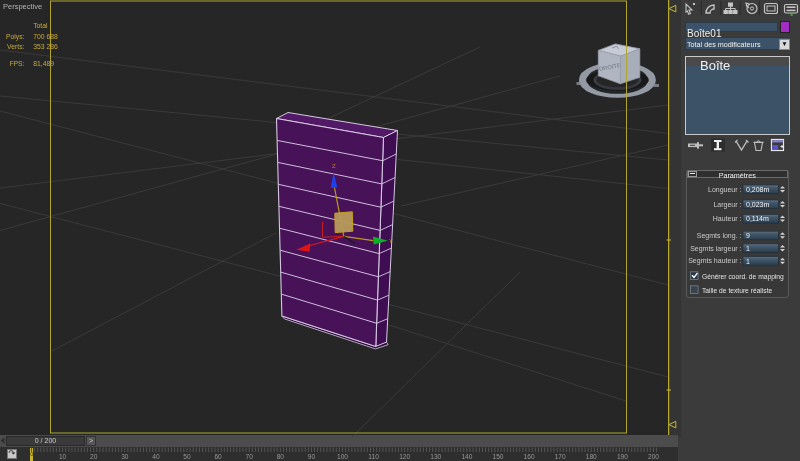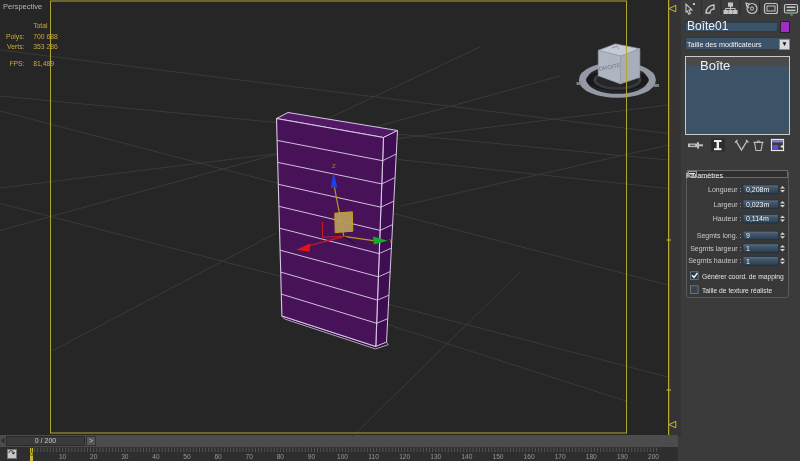--- a/index.html
+++ b/index.html
@@ -15,34 +15,34 @@
 <div class="abs" style="left:86px;top:436px;width:10px;height:10px;background:#565656;border:1px solid #333;box-sizing:border-box;color:#ccc;font-size:7px;text-align:center;line-height:8px">&gt;</div>
 
 <div class="abs" style="left:0;top:447px;width:678px;height:14px;background:#2e2e2e"></div>
 <div class="abs" style="left:6.5px;top:448.5px;width:10.5px;height:10.5px;background:#c9c9c9;border:1px solid #777;box-sizing:border-box"></div>
 <div class="abs" style="left:8.2px;top:448px;color:#222;font-size:8.5px">↷</div>
 <div class="abs" style="left:30px;top:447.5px;width:3.2px;height:13px;background:#c8b630"></div>
 <div class="abs" style="left:30.2px;top:451px;font-size:5.5px;color:#4a4310">0</div>
 
 <div class="abs" style="left:681px;top:0;width:119px;height:461px;background:#3b3b3b"></div>
 <div class="abs" style="left:684.5px;top:21.7px;width:93.5px;height:10.5px;background:#3b5268;border:1px solid #2a3a48;box-sizing:border-box"></div>
-<div class="abs" style="left:687px;top:19px;font-size:12px;color:#f0f0f0">Boîte01</div>
+<div class="abs" style="left:687px;top:28px;font-size:10px;color:#f0f0f0">Boîte01</div>
 <div class="abs" style="left:779.5px;top:20.7px;width:10.5px;height:12.3px;background:#a32cc4;border:1px solid #222;box-sizing:border-box"></div>
 <div class="abs" style="left:684.5px;top:37px;width:105.5px;height:13px;background:#3b5268;border:1px solid #2a3a48;box-sizing:border-box"></div>
-<div class="abs" style="left:687px;top:40px;font-size:7.2px;color:#f0f0f0">Taille des modificateurs</div>
+<div class="abs" style="left:687px;top:40px;font-size:7.2px;color:#f0f0f0">Total des modificateurs</div>
 <div class="abs" style="left:779px;top:38.5px;width:10.5px;height:11.3px;background:#d8d8d8;border:1px solid #888;box-sizing:border-box"></div>
 <div class="abs" style="left:781.2px;top:39.5px;font-size:6.5px;color:#111">▼</div>
 
 <div class="abs" style="left:684.8px;top:55.5px;width:105px;height:79.2px;background:#3c5266;border:1px solid #c9c9c9;box-sizing:border-box"></div>
 <div class="abs" style="left:686px;top:57px;width:102.6px;height:8.6px;background:#4a4a4a"></div>
 <div class="abs" style="left:700px;top:57.6px;font-size:13px;color:#f2f2f2">Boîte</div>
 
 <div class="abs" style="left:686px;top:169.5px;width:102.5px;height:128.5px;border:1px solid #5a5a5a;border-radius:3px;box-sizing:border-box;background:#383838"></div>
 <div class="abs" style="left:686.5px;top:169.8px;width:101.5px;height:8.4px;background:#2f2f2f;border:1px solid #6a6a6a;box-sizing:border-box"></div>
-<div class="abs" style="left:686px;top:170.6px;width:102.5px;text-align:left;font-size:7.2px;color:#f0f0f0">Paramètres</div>
+<div class="abs" style="left:686px;top:170.6px;width:102.5px;text-align:center;font-size:7.2px;color:#f0f0f0">Paramètres</div>
 <div class="abs" style="left:688.4px;top:171.2px;width:8.6px;height:5.4px;border:1px solid #999;box-sizing:border-box"></div>
 <div class="abs" style="left:690.4px;top:173.3px;width:4.6px;height:1.2px;background:#eee"></div>
 
 <svg class="abs" style="left:0;top:0" width="800" height="461" viewBox="0 0 800 461">
 <defs>
 <filter id="soft" x="-20%" y="-20%" width="140%" height="140%">
           <feGaussianBlur stdDeviation="0.6"></feGaussianBlur>
         </filter>
 <linearGradient id="fg" x1="0" y1="0" x2="0" y2="1">
 <stop offset="0" stop-color="#607487"></stop>

